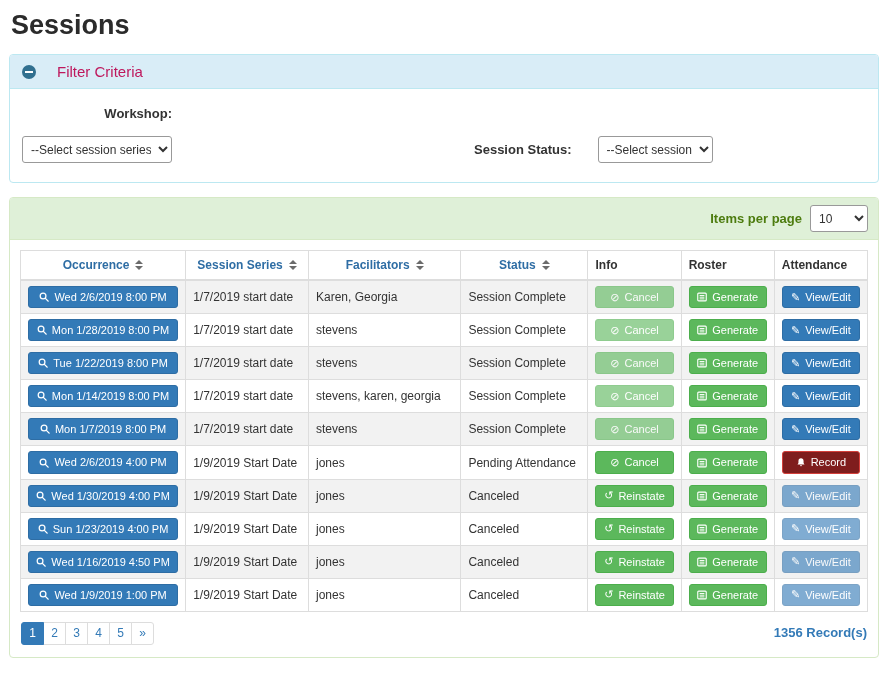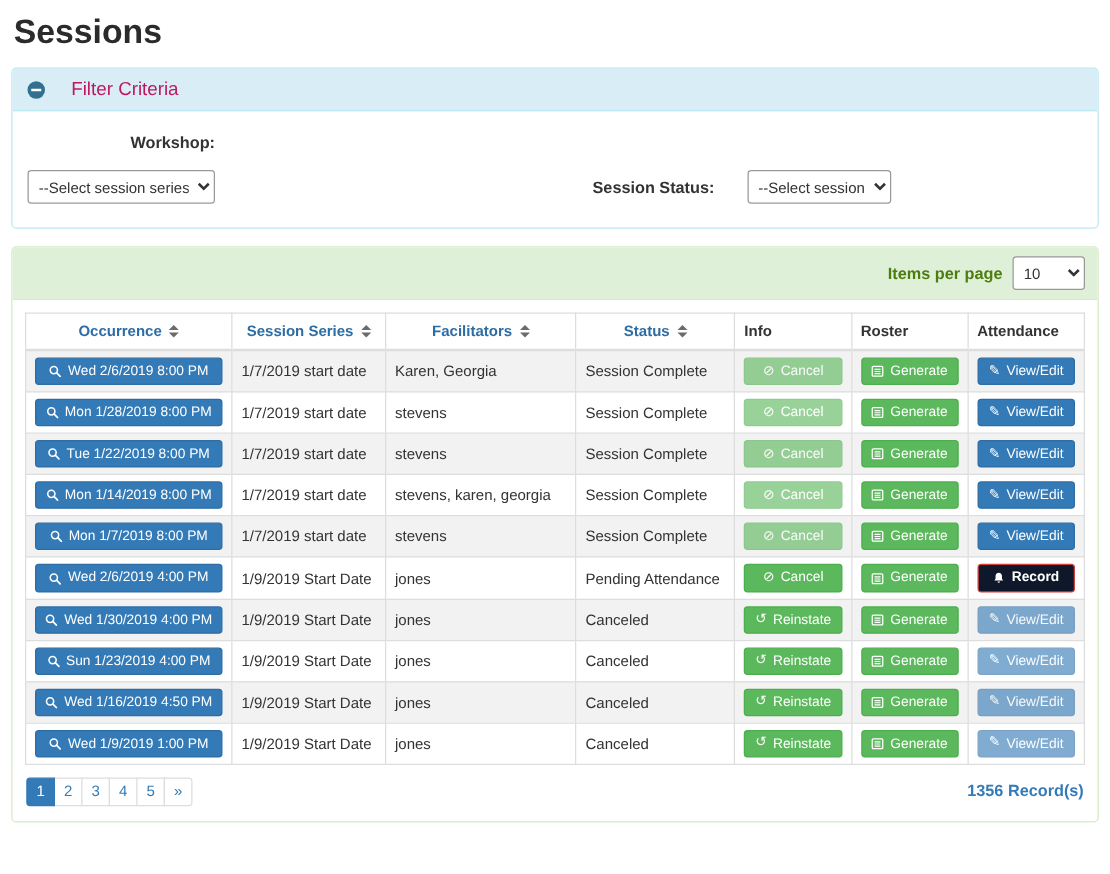--- a/index.html
+++ b/index.html
@@ -72,21 +72,21 @@
 
   
   .btn {
     display:inline-flex; align-items:center; justify-content:center; gap:5px;
     border-radius:3px; font-size:11px; line-height:1.1; color:#fff;
     padding:4px 6px; border:1px solid transparent; cursor:pointer;
     font-family:inherit; white-space:nowrap; overflow:hidden;
   }
   .btn-primary { background:#337ab7; border-color:#2e6da4; }
   .btn-success { background:#5cb85c; border-color:#4cae4c; }
-  .btn-danger  { background:#0f172a; border-color:#d43f3a;font-weight:bold; }
+  .btn-danger  { background:#7f1d1d; border-color:#d43f3a; }
   .btn.disabled { opacity:.62; cursor:not-allowed; }
   .btn-occ { width:100%; }
   .btn-action { width:100%; }
   .glyph { font-size:11px; line-height:1; }
   .svgicon { flex:0 0 auto; display:block; }
 
   
   .table-footer { display:flex; justify-content:space-between; align-items:flex-start; margin-top:10px; padding:0 1px 2px 1px; }
   .pagination { display:inline-flex; }
   .page-btn {

